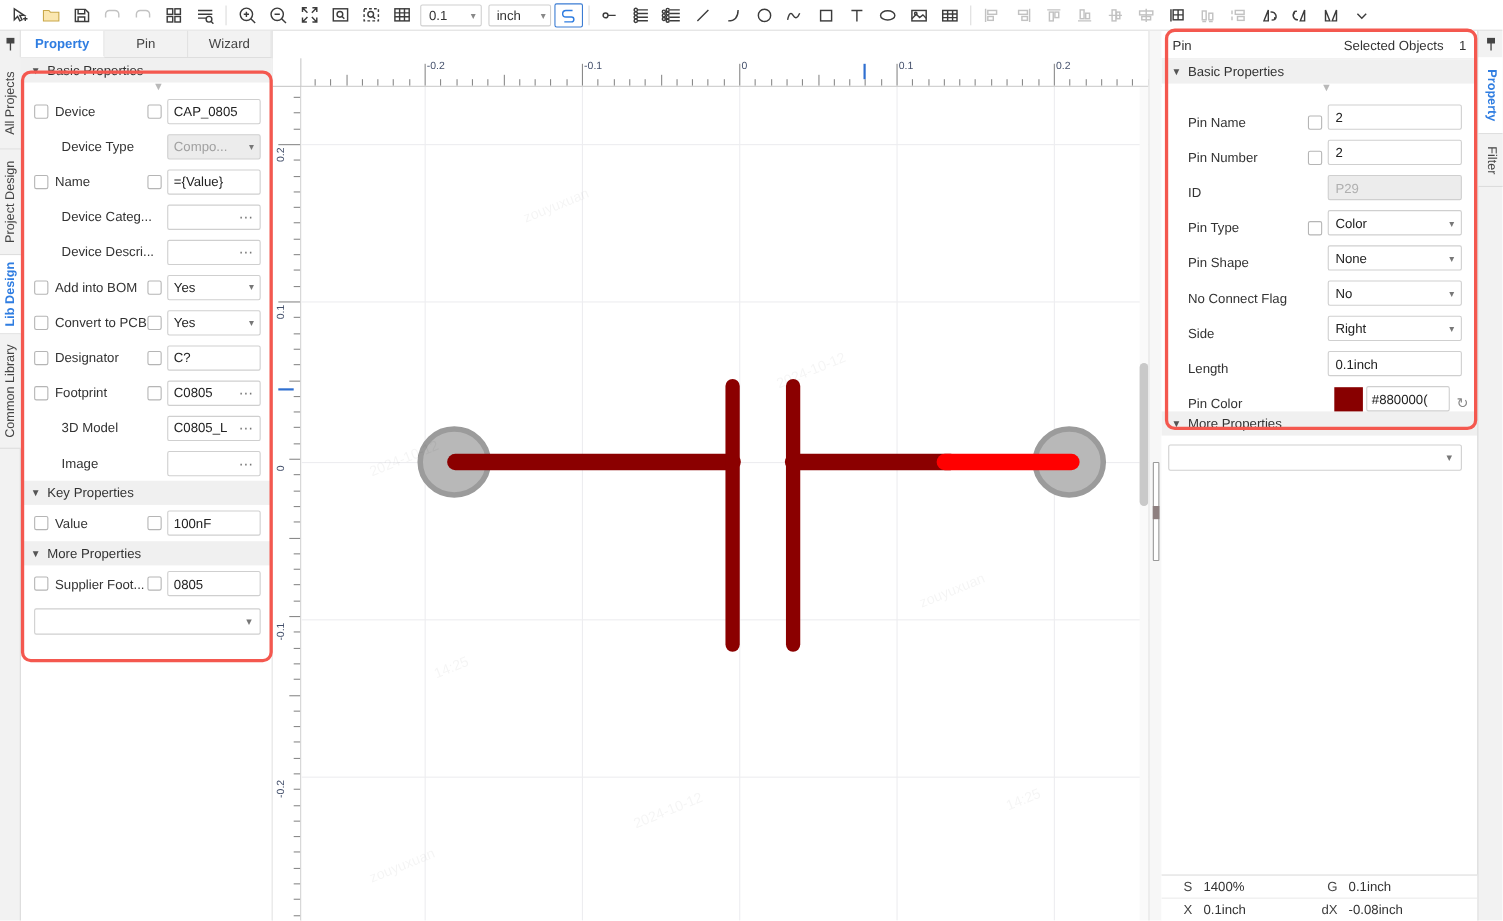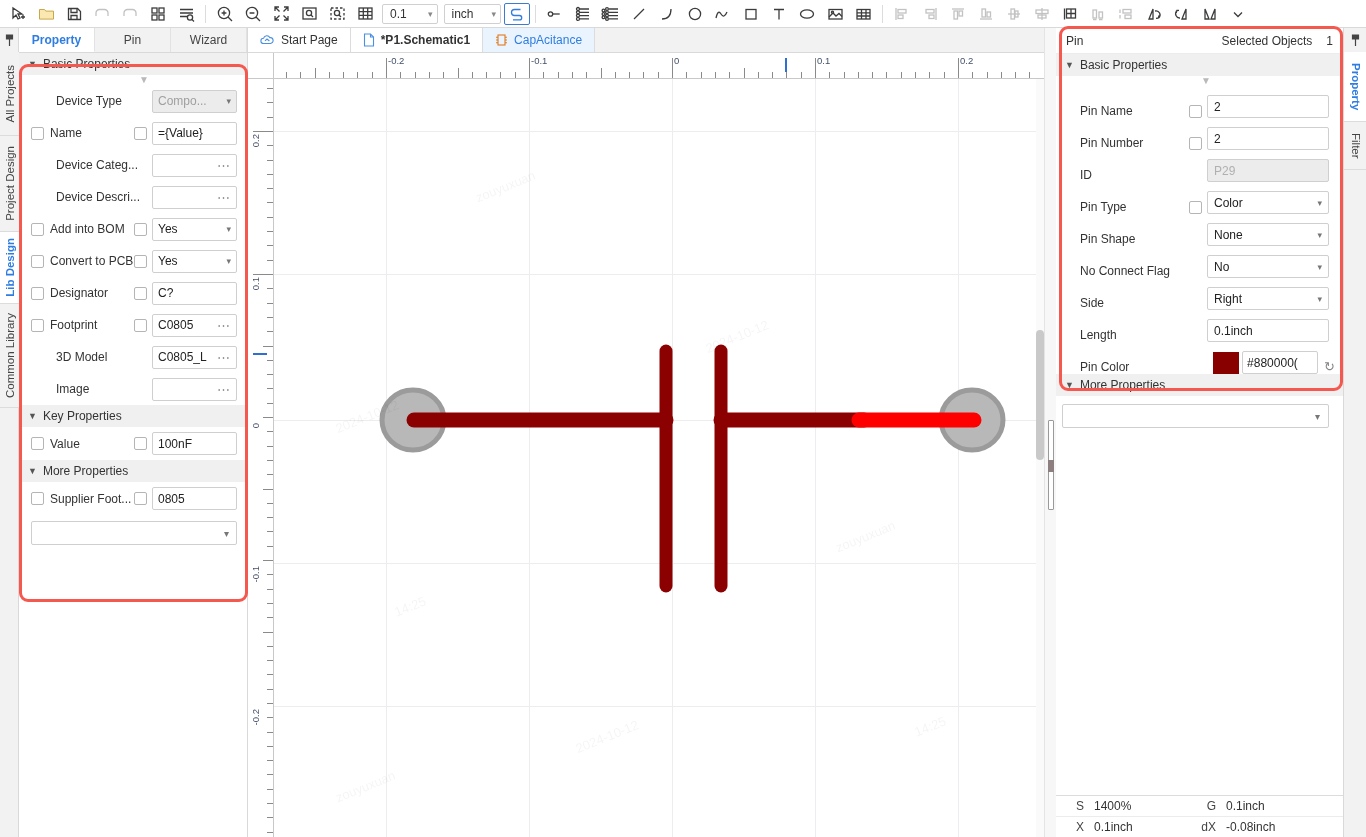--- a/index.html
+++ b/index.html
@@ -540,20 +540,28 @@
     </div>
 
     <div class="sect-head">
       <span class="tri">▼</span>
       <span>Basic Properties</span>
     </div>
     <div class="small-caret-row">
       <span class="c">▼</span>
     </div>
 
+    <div class="prow">
+      <div class="cb"></div>
+      <div class="plabel">Device</div>
+      <div class="cb cb2"></div>
+      <div class="pfield">
+        <span class="txt">CAP_0805</span>
+      </div>
+    </div>
 
     <div class="prow">
       <div class="plabel indent">Device Type</div>
       <div class="pfield disabled">
         <span class="txt">Compo...</span>
         <span class="caret">▾</span>
       </div>
     </div>
 
     <div class="prow">
@@ -662,43 +670,20 @@
       </div>
     </div>
     <div class="bottom-sel">
       <span>▾</span>
     </div>
   </div>
 
   <div class="red-outline" style="left:19px; top:64px; width:229px; height:538px;"></div>
 
   <div class="center">
-    <div class="doctabs">
-      <div class="dtab">
-        <svg width="15" height="12" viewBox="0 0 15 12">
-            <path d="M3.5 9.5 a2.6 2.6 0 0 1 0 -5.2 a3.4 3.4 0 0 1 6.4 -0.6 a2.9 2.9 0 0 1 0.6 5.8 z" fill="none" stroke="#4b8fe0" stroke-width="1.1"></path>
-            <path d="M5 6.8 L7 5 L9.4 7" fill="none" stroke="#4b8fe0" stroke-width="1.1"></path>
-          </svg>
-        <span>Start Page</span>
-      </div>
-      <div class="dtab bold">
-        <svg width="12" height="14" viewBox="0 0 12 14">
-            <path d="M1.5 1 h6 l3 3 v9 h-9 z" fill="none" stroke="#4b8fe0" stroke-width="1.1"></path>
-            <path d="M7.5 1 v3 h3" fill="none" stroke="#4b8fe0" stroke-width="1.1"></path>
-          </svg>
-        <span>*P1.Schematic1</span>
-      </div>
-      <div class="dtab active">
-        <svg width="13" height="14" viewBox="0 0 13 14">
-            <rect x="3" y="2" width="7" height="10" fill="none" stroke="#e07b1f" stroke-width="1.1"></rect>
-            <path d="M3 4.2 h-2 M3 7 h-2 M3 9.8 h-2 M10 4.2 h2 M10 7 h2 M10 9.8 h2" stroke="#e07b1f" stroke-width="1.1"></path>
-          </svg>
-        <span>CapAcitance</span>
-      </div>
-    </div>
 
     <div class="corner"></div>
 
     <div class="ruler-h" id="rulerH">
         <div class="rtick" style="left: 24px; width: 1px; height: 6px; bottom: 0px;"></div>
         <div class="rtick" style="left: 38px; width: 1px; height: 6px; bottom: 0px;"></div>
         <div class="rtick" style="left: 52px; width: 1px; height: 6px; bottom: 0px;"></div>
         <div class="rtick" style="left: 67px; width: 1px; height: 10px; bottom: 0px;"></div>
         <div class="rtick" style="left: 81px; width: 1px; height: 6px; bottom: 0px;"></div>
         <div class="rtick" style="left: 95px; width: 1px; height: 6px; bottom: 0px;"></div>

